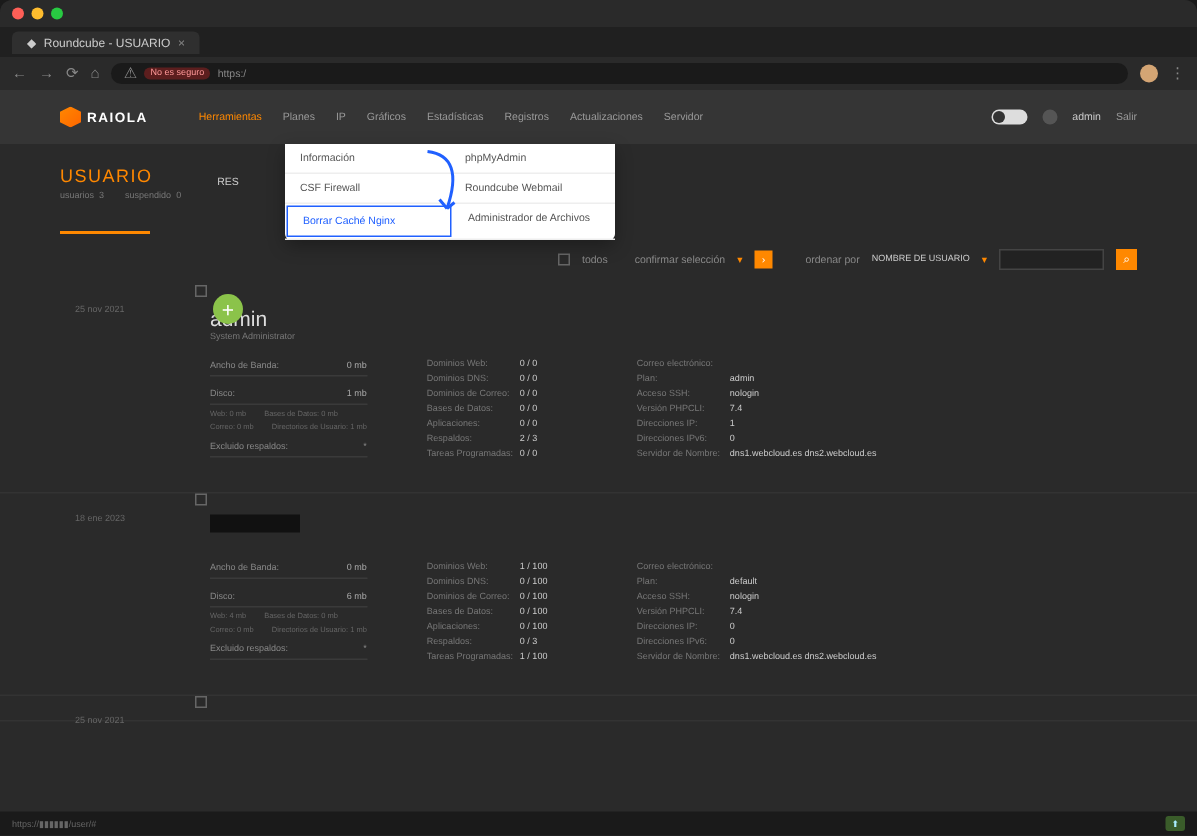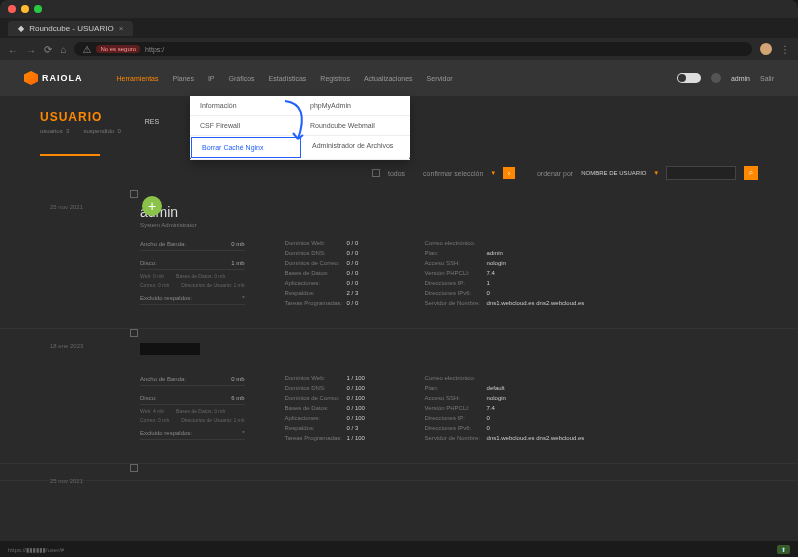--- a/index.html
+++ b/index.html
@@ -9,37 +9,37 @@
 .mac-close{background:#ff5f57}.mac-min{background:#ffbd2e}.mac-max{background:#28ca42}
 .tab-bar{height:20px;background:#202020;display:flex;align-items:center;padding:0 8px}
 .tab{background:#2f2f2f;padding:3px 10px;font-size:8px;color:#ccc;display:flex;align-items:center;gap:5px;border-radius:4px 4px 0 0}
 .tab-close{color:#888;cursor:pointer}
 .url-bar{height:22px;background:#2a2a2a;display:flex;align-items:center;padding:0 8px;gap:8px}
 .nav-icon{color:#888;font-size:10px}
 .url-input{flex:1;background:#1a1a1a;border-radius:10px;height:14px;display:flex;align-items:center;padding:0 8px;font-size:7px;color:#888;gap:5px}
 .insecure{background:#5c1e1e;color:#ff9999;padding:1px 4px;border-radius:6px;font-size:6px}
 .avatar{width:12px;height:12px;border-radius:50%;background:#d4a574;margin-left:auto}
 .app{background:#2a2a2a;height:497px;overflow:hidden;position:relative}
-.topnav{height:36px;background:#353535;display:flex;align-items:center;padding:0 24px;gap:14px;position:relative;z-index:5}
+.topnav{height:36px;background:#353535;display:flex;align-items:center;padding:0 40px;gap:14px;position:relative;z-index:5}
 .logo{display:flex;align-items:center;gap:4px;margin-right:20px}
 .logo-icon{width:14px;height:14px;background:linear-gradient(135deg,#ff8800,#ff6600);clip-path:polygon(50% 0,100% 25%,100% 75%,50% 100%,0 75%,0 25%)}
 .logo-text{color:#fff;font-size:9px;font-weight:600;letter-spacing:1px}
 .nav-item{font-size:7px;color:#999;cursor:pointer}
 .nav-item.active{color:#ff8800}
 .nav-right{margin-left:auto;display:flex;align-items:center;gap:10px}
 .toggle{width:24px;height:10px;background:#ddd;border-radius:5px;position:relative}
 .toggle::after{content:"";position:absolute;width:8px;height:8px;background:#333;border-radius:50%;top:1px;left:1px}
 .user-icon{width:10px;height:10px;background:#555;border-radius:50%}
 .dropdown{position:absolute;top:36px;left:190px;background:#fff;width:220px;z-index:10;box-shadow:0 4px 12px rgba(0,0,0,0.3);border-radius:0 0 4px 4px}
 .dd-row{display:flex;border-bottom:1px solid #eee}
 .dd-cell{padding:6px 10px;font-size:7px;color:#555;flex:1;cursor:pointer}
 .dd-cell.highlight{border:1.5px solid #2060ff;color:#2060ff;margin:1px}
 .arrow-svg{position:absolute;top:3px;left:90px;pointer-events:none}
 .page-header{padding:14px 40px 10px}
-.page-title{color:#ff8800;font-size:12px;font-weight:700;letter-spacing:1px}
+.page-title{color:#ff8800;font-size:12px;font-weight:400;letter-spacing:1px}
 .tabs-row{display:flex;gap:16px;margin-top:8px}
 .page-tab{font-size:7px;color:#888;padding-bottom:4px;cursor:pointer}
 .page-tab.active{color:#ccc}
 .stats-row{margin-top:4px;font-size:6px;color:#777;display:flex;gap:14px}
 .orange-line{height:2px;background:#ff8800;width:60px;margin:10px 40px 0}
 .toolbar{display:flex;align-items:center;padding:10px 40px;gap:8px;font-size:7px;color:#888}
 .fab{position:absolute;left:142px;top:136px;width:20px;height:20px;background:#8bc34a;border-radius:50%;display:flex;align-items:center;justify-content:center;color:#fff;font-size:14px;cursor:pointer;z-index:3}
 .chk{width:8px;height:8px;border:1px solid #666;display:inline-block;cursor:pointer}
 .toolbar-right{margin-left:auto;display:flex;align-items:center;gap:8px}
 .sort-label{color:#ccc;font-size:6px}

